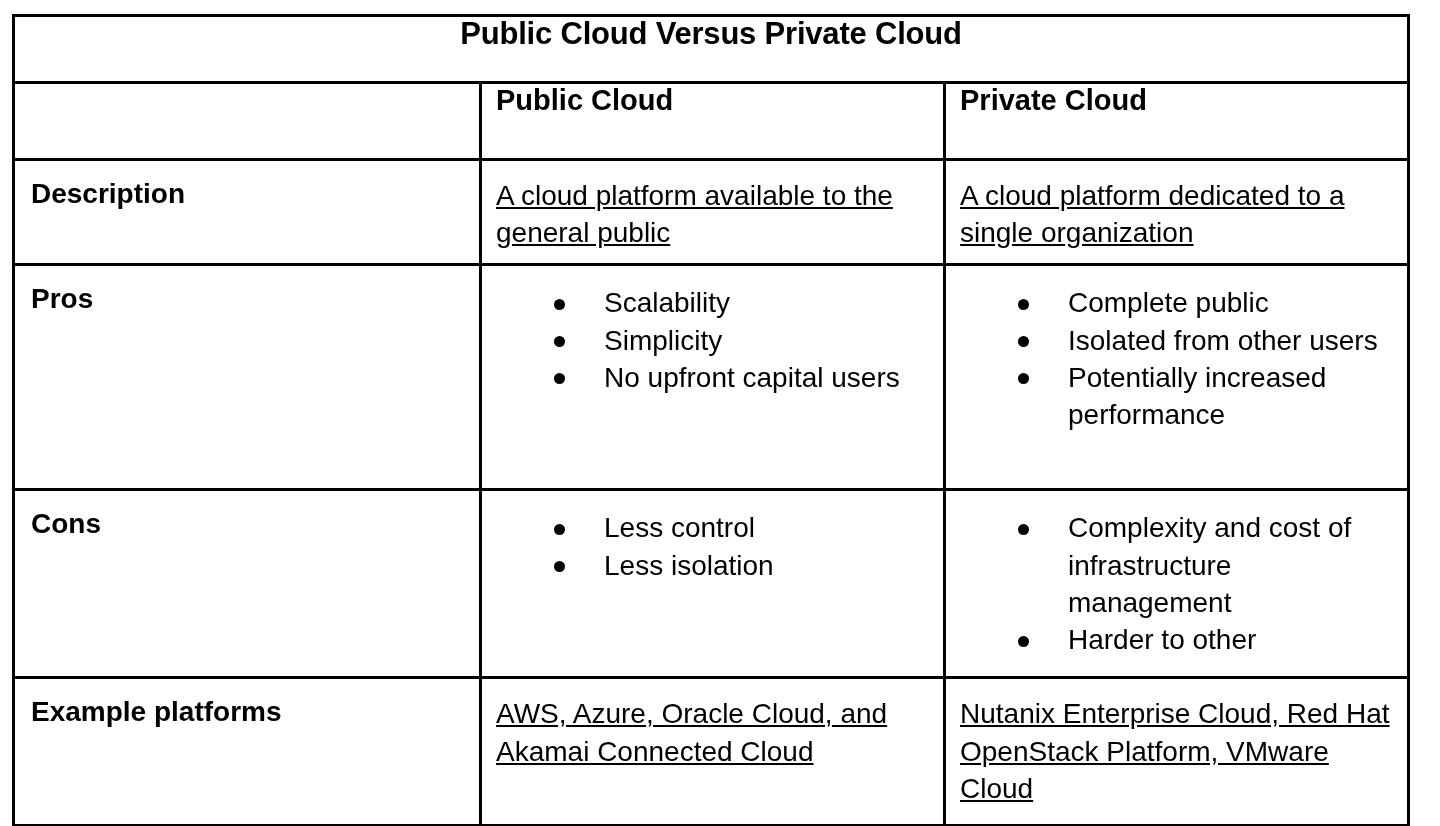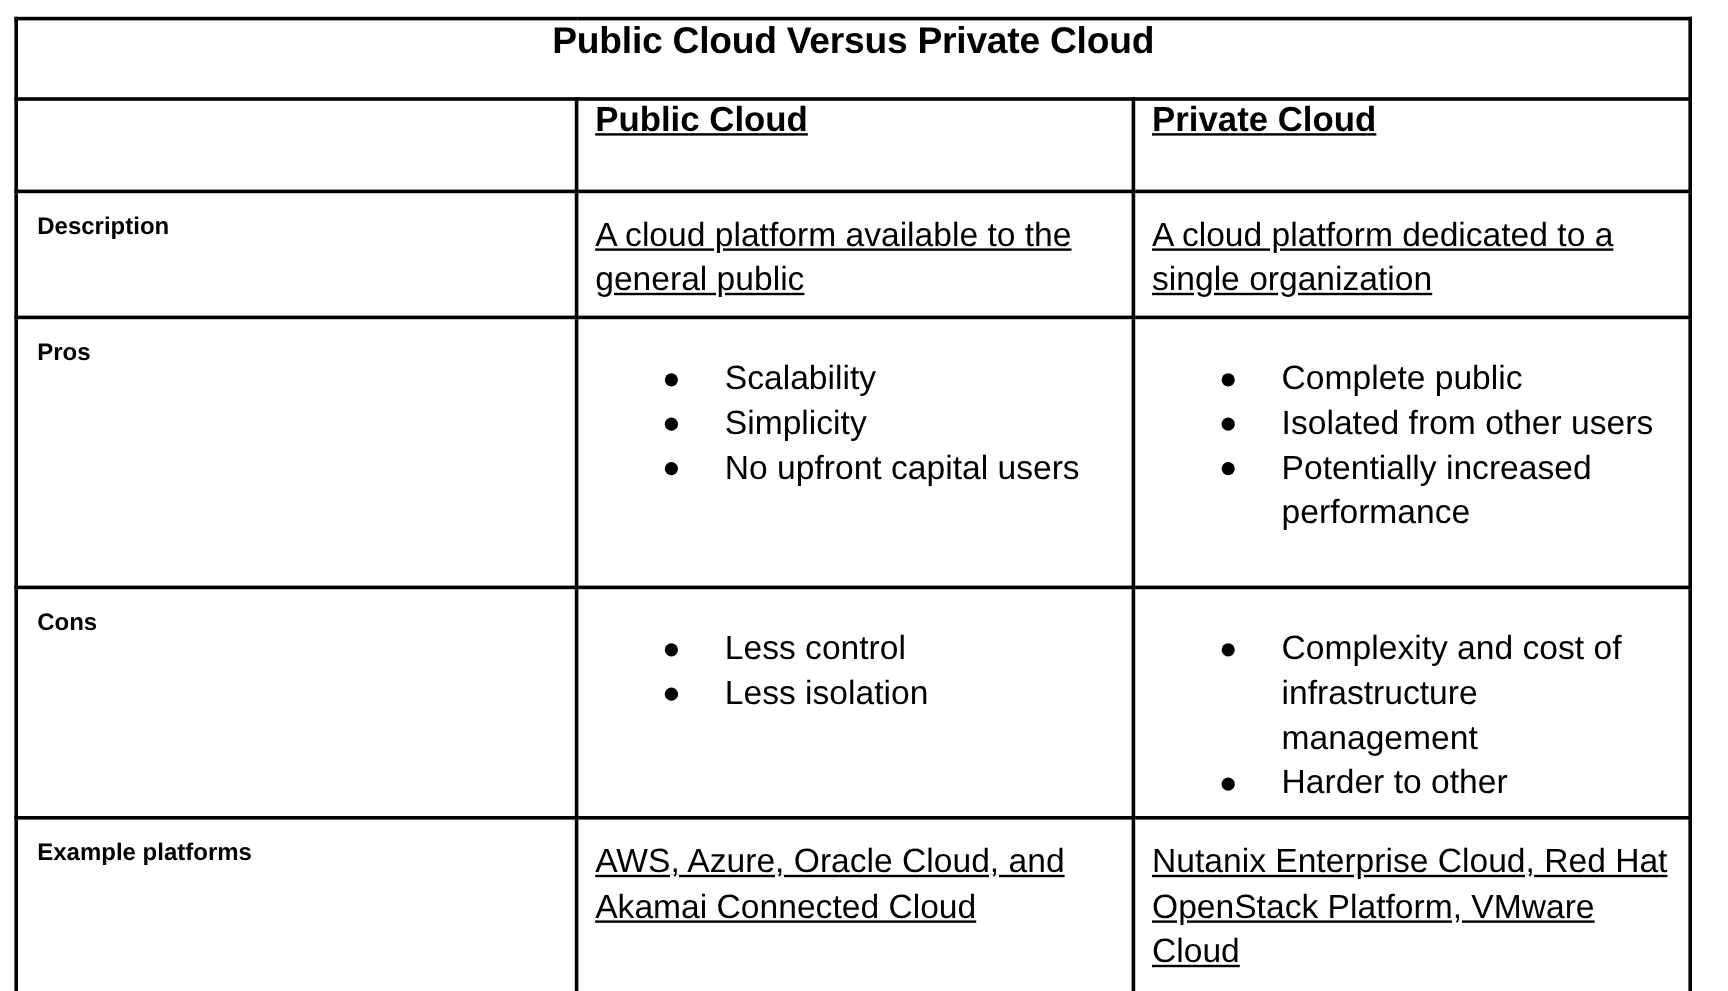--- a/index.html
+++ b/index.html
@@ -61,44 +61,43 @@
   .head-cell {
     background: #cccccc;
     height: 74px;
     vertical-align: middle;
   }
   .head-text {
     font-size: 29px;
     font-weight: bold;
     padding-left: 14px;
     line-height: 1.15;
-    text-decoration: underline;
   }
   .head-blank {
     background: #cccccc;
   }
 
   .row-label {
-    font-size: 20px;
+    font-size: 28px;
     font-weight: bold;
     padding: 16px 10px 10px 16px;
     line-height: 1.2;
   }
 
   .cell-text {
     font-size: 28px;
     line-height: 1.33;
     padding: 16px 12px 12px 14px;
     text-decoration: underline;
   }
 
   .bullet-list {
     list-style: none;
     margin: 0;
-    padding: 30px 10px 10px 0;
+    padding: 18px 10px 10px 0;
   }
   .bullet-list li {
     position: relative;
     font-size: 28px;
     line-height: 1.33;
     padding-left: 122px;
     margin: 0 0 0 0;
   }
   .bullet-list li .dot {
     position: absolute;

